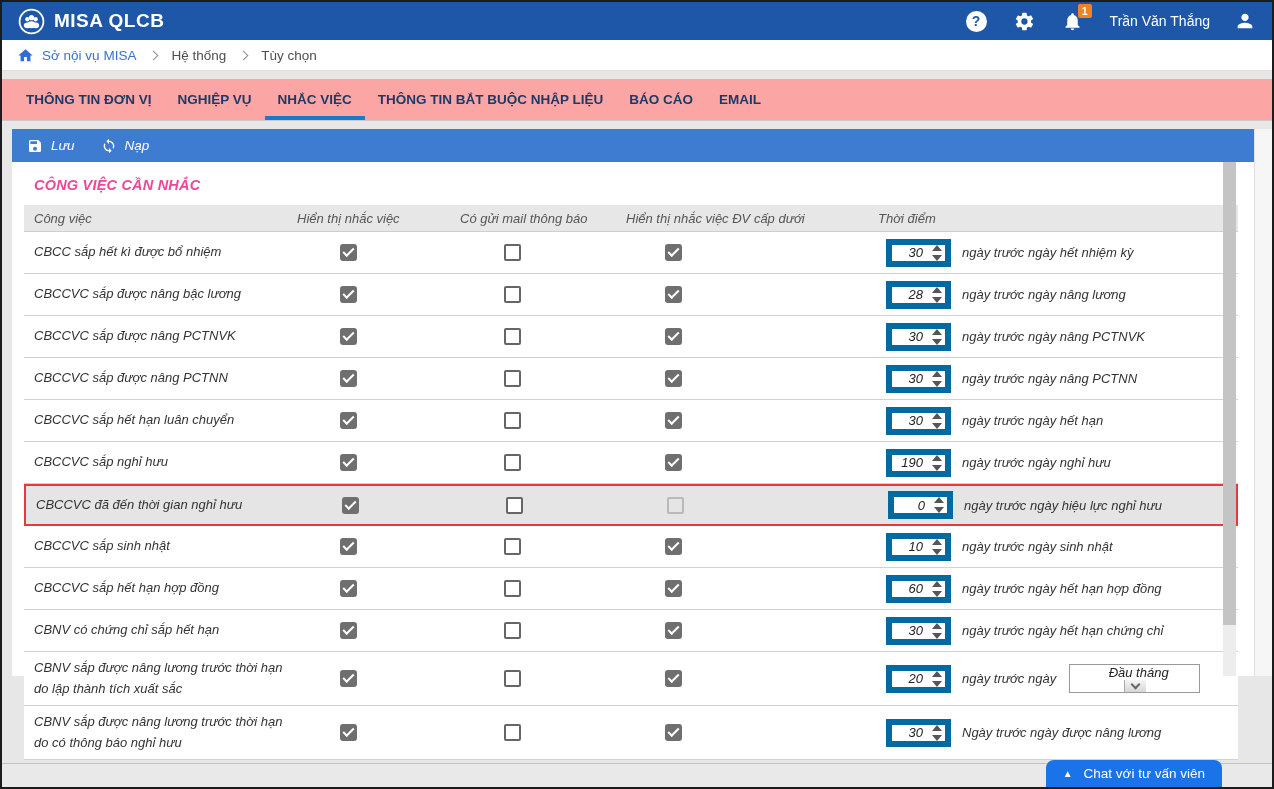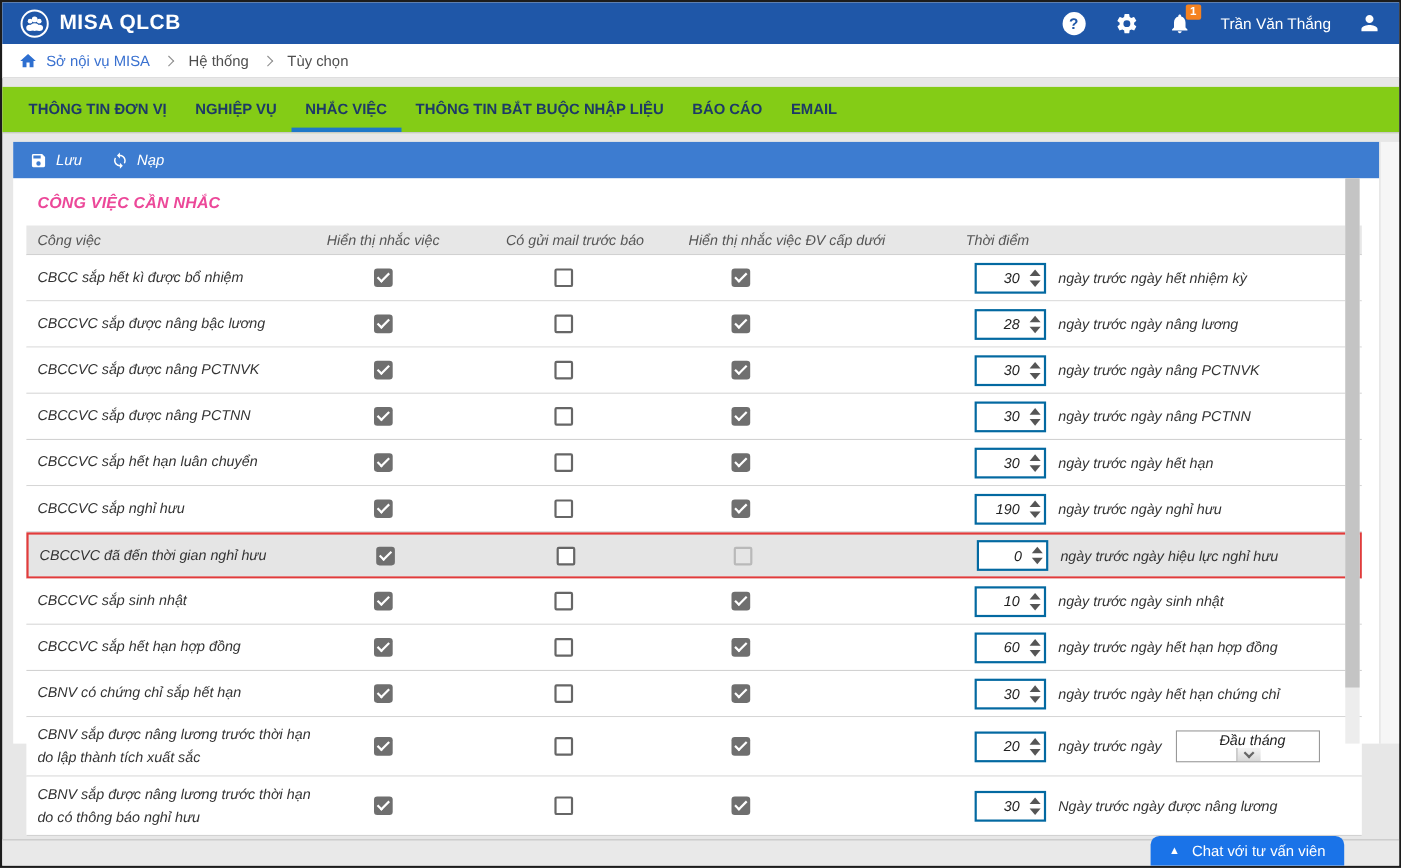--- a/index.html
+++ b/index.html
@@ -37,21 +37,21 @@
   }
   .crumb-link { color: #3a71d0; }
   .crumb { color: #4e4e4e; }
   .crumb-sep {
     width: 7px; height: 7px; border-top: 1.5px solid #8e8e8e; border-right: 1.5px solid #8e8e8e;
     transform: rotate(45deg); margin: 0 6px;
   }
 
   
   .tabbar {
-    margin-top: 8px; background: #84cc16; border-bottom: 1px solid #c9c9c9;
+    margin-top: 8px; background: #fca5a5; border-bottom: 1px solid #c9c9c9;
     height: 42px; display: flex; align-items: stretch; padding: 0 11px;
   }
   .tab {
     position: relative; display: flex; align-items: center; padding: 0 13px;
     font-size: 13.5px; font-weight: bold; color: #1d3a66; cursor: default;
   }
   .tab.active::after {
     content: ""; position: absolute; left: 0; right: 0; bottom: 0; height: 4px; background: #1e78c8;
   }
 
@@ -99,21 +99,21 @@
   .checkbox { width: 17px; height: 17px; border-radius: 3px; position: relative; }
   .checkbox.checked { background: #6f6f6f; }
   .checkbox.checked::after {
     content: ""; position: absolute; left: 3px; top: 4px; width: 9px; height: 4px;
     border-left: 2px solid #fff; border-bottom: 2px solid #fff; transform: rotate(-45deg);
   }
   .checkbox.unchecked { background: #fff; border: 2px solid #666; border-radius: 2px; }
   .checkbox.unchecked.disabled { border-color: #b9b9b9; background: transparent; }
 
   .spinner {
-    width: 65px; height: 28px; border: 2px solid #0369a1; background: #fff;
+    width: 65px; height: 28px; border: 6px solid #0369a1; background: #fff;
     display: flex; align-items: center; flex-shrink: 0;
   }
   .spin-val { flex: 1; text-align: right; padding-right: 5px; color: #222; }
   .spin-arrows {
     width: 17px; height: 100%; display: flex; flex-direction: column;
     align-items: center; justify-content: center; gap: 4px;
   }
   .arr-up { width: 0; height: 0; border-left: 5px solid transparent; border-right: 5px solid transparent; border-bottom: 6px solid #555; }
   .arr-down { width: 0; height: 0; border-left: 5px solid transparent; border-right: 5px solid transparent; border-top: 6px solid #555; }
 
@@ -237,21 +237,21 @@
         </div>
       </div>
 
       <div class="content">
         <h2 class="section-title">CÔNG VIỆC CẦN NHẮC</h2>
 
         <div class="gtable">
           <div class="thead">
             <div class="th1">Công việc</div>
             <div>Hiển thị nhắc việc</div>
-            <div>Có gửi mail trước báo</div>
+            <div>Có gửi mail thông báo</div>
             <div>Hiển thị nhắc việc ĐV cấp dưới</div>
             <div>Thời điểm</div>
           </div>
           <div id="table-rows">
               <div class="trow">
                 <div class="c-task">CBCC sắp hết kì được bổ nhiệm</div>
                 <div class="c-check2">
                   <div class="checkbox checked"></div>
                 </div>
                 <div class="c-check3">

